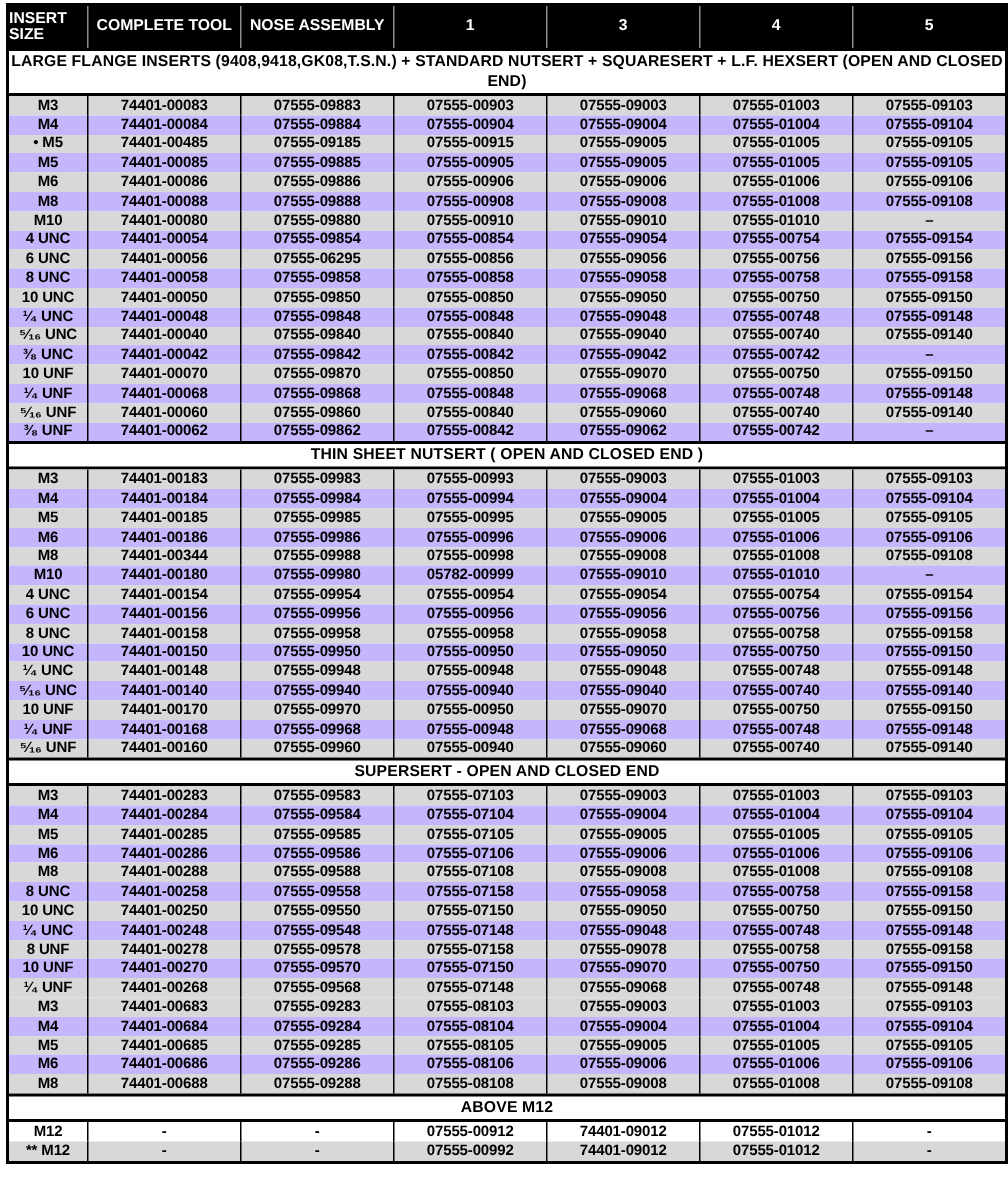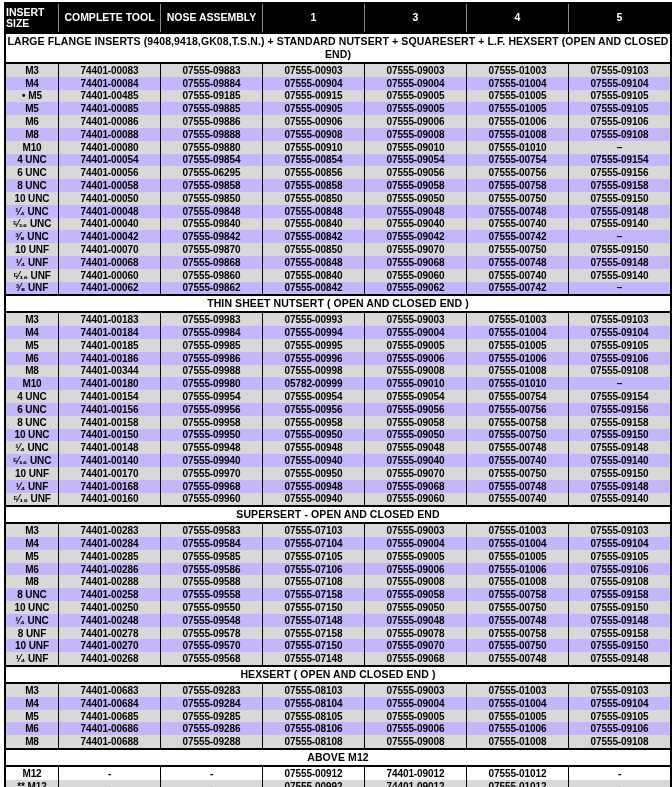--- a/index.html
+++ b/index.html
@@ -476,21 +476,20 @@
       <div class="row">
         <div class="cell c0">¹⁄₄ UNF</div>
         <div class="cell cn">74401-00268</div>
         <div class="cell cn">07555-09568</div>
         <div class="cell cn">07555-07148</div>
         <div class="cell cn">07555-09068</div>
         <div class="cell cn">07555-00748</div>
         <div class="cell cn">07555-09148</div>
       </div>
     </div>
-    <div class="sec-title">HEXSERT  ( OPEN AND CLOSED END )</div>
     <div class="rows">
       <div class="row">
         <div class="cell c0">M3</div>
         <div class="cell cn">74401-00683</div>
         <div class="cell cn">07555-09283</div>
         <div class="cell cn">07555-08103</div>
         <div class="cell cn">07555-09003</div>
         <div class="cell cn">07555-01003</div>
         <div class="cell cn">07555-09103</div>
       </div>

